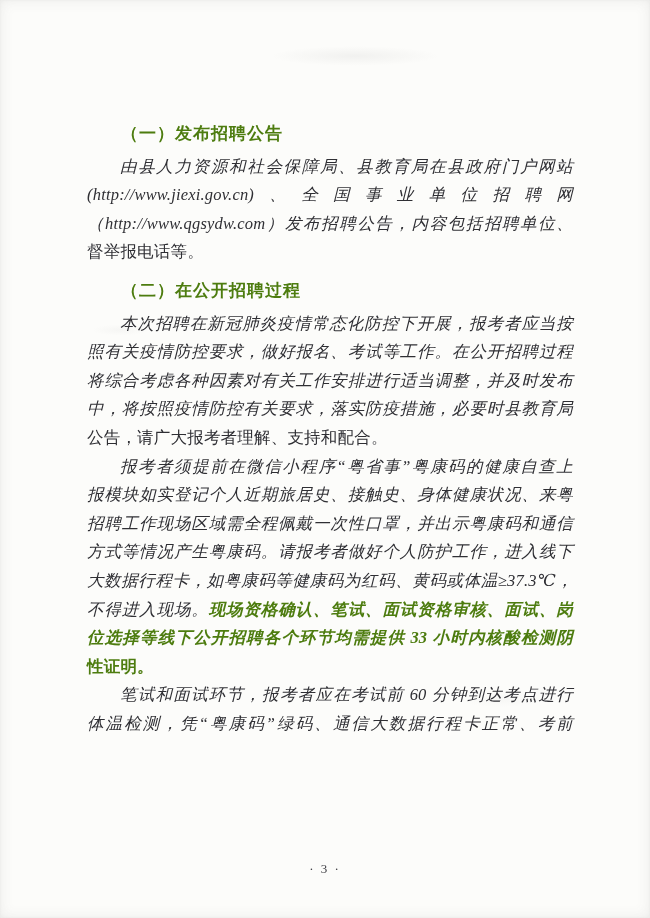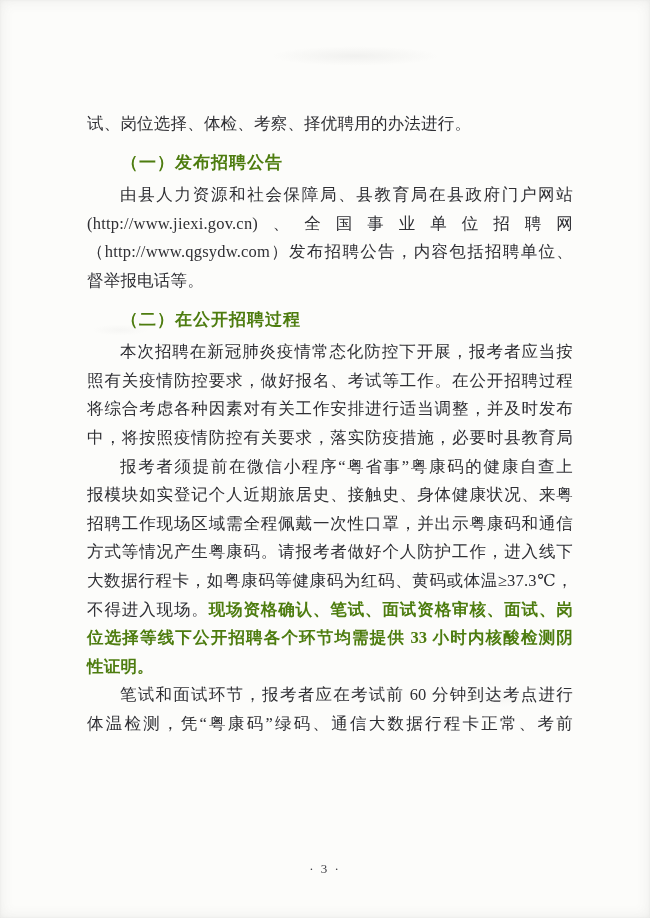--- a/index.html
+++ b/index.html
@@ -32,20 +32,21 @@
     color: #2f2f34;
   }
   .line {
     font-size: 16.5px;
     line-height: 28.6px;
     text-align: justify;
     letter-spacing: 0.2px;
   }
   .line.justify {
     text-align-last: justify;
+    font-style: italic;
   }
   .line.indent {
     text-indent: 2em;
   }
   .heading {
     font-size: 17px;
     line-height: 28.6px;
     font-weight: bold;
     text-indent: 2em;
     color: #232327;
@@ -67,31 +68,31 @@
     letter-spacing: 2px;
     color: #3d3d42;
   }
 </style>
 </head>
 <body>
 
 <div class="paper"></div>
 
 <div class="doc">
-    <div class="line"><span>试、岗位选择、体检、考察、择优聘用的办法进行。</span></div>
     <div class="heading"><span class="bold">（一）发布招聘公告</span></div>
     <div class="line indent justify"><span>由县人力资源和社会保障局、县教育局在县政府门户网站</span></div>
     <div class="line justify"><span>(http://www.jiexi.gov.cn)、全国事业单位招聘网</span></div>
     <div class="line justify"><span>（http://www.qgsydw.com）发布招聘公告，内容包括招聘单位、</span></div>
     <div class="line"><span>督举报电话等。</span></div>
     <div class="heading"><span class="bold">（二）在公开招聘过程</span></div>
     <div class="line indent justify"><span>本次招聘在新冠肺炎疫情常态化防控下开展，报考者应当按</span></div>
     <div class="line justify"><span>照有关疫情防控要求，做好报名、考试等工作。在公开招聘过程</span></div>
     <div class="line justify"><span>将综合考虑各种因素对有关工作安排进行适当调整，并及时发布</span></div>
     <div class="line justify"><span>中，将按照疫情防控有关要求，落实防疫措施，必要时县教育局</span></div>
+    <div class="line"><span>公告，请广大报考者理解、支持和配合。</span></div>
     <div class="line indent justify"><span>报考者须提前在微信小程序“粤省事”粤康码的健康自查上</span></div>
     <div class="line justify"><span>报模块如实登记个人近期旅居史、接触史、身体健康状况、来粤</span></div>
     <div class="line justify"><span>招聘工作现场区域需全程佩戴一次性口罩，并出示粤康码和通信</span></div>
     <div class="line justify"><span>方式等情况产生粤康码。请报考者做好个人防护工作，进入线下</span></div>
     <div class="line justify"><span>大数据行程卡，如粤康码等健康码为红码、黄码或体温≥37.3℃，</span></div>
     <div class="line justify"><span>不得进入现场。</span><span class="bold">现场资格确认、笔试、面试资格审核、面试、岗</span></div>
     <div class="line justify"><span class="bold">位选择等线下公开招聘各个环节均需提供 33 小时内核酸检测阴</span></div>
     <div class="line"><span class="bold">性证明。</span></div>
     <div class="line indent justify"><span>笔试和面试环节，报考者应在考试前 60 分钟到达考点进行</span></div>
     <div class="line justify"><span>体温检测，凭“粤康码”绿码、通信大数据行程卡正常、考前</span></div>

